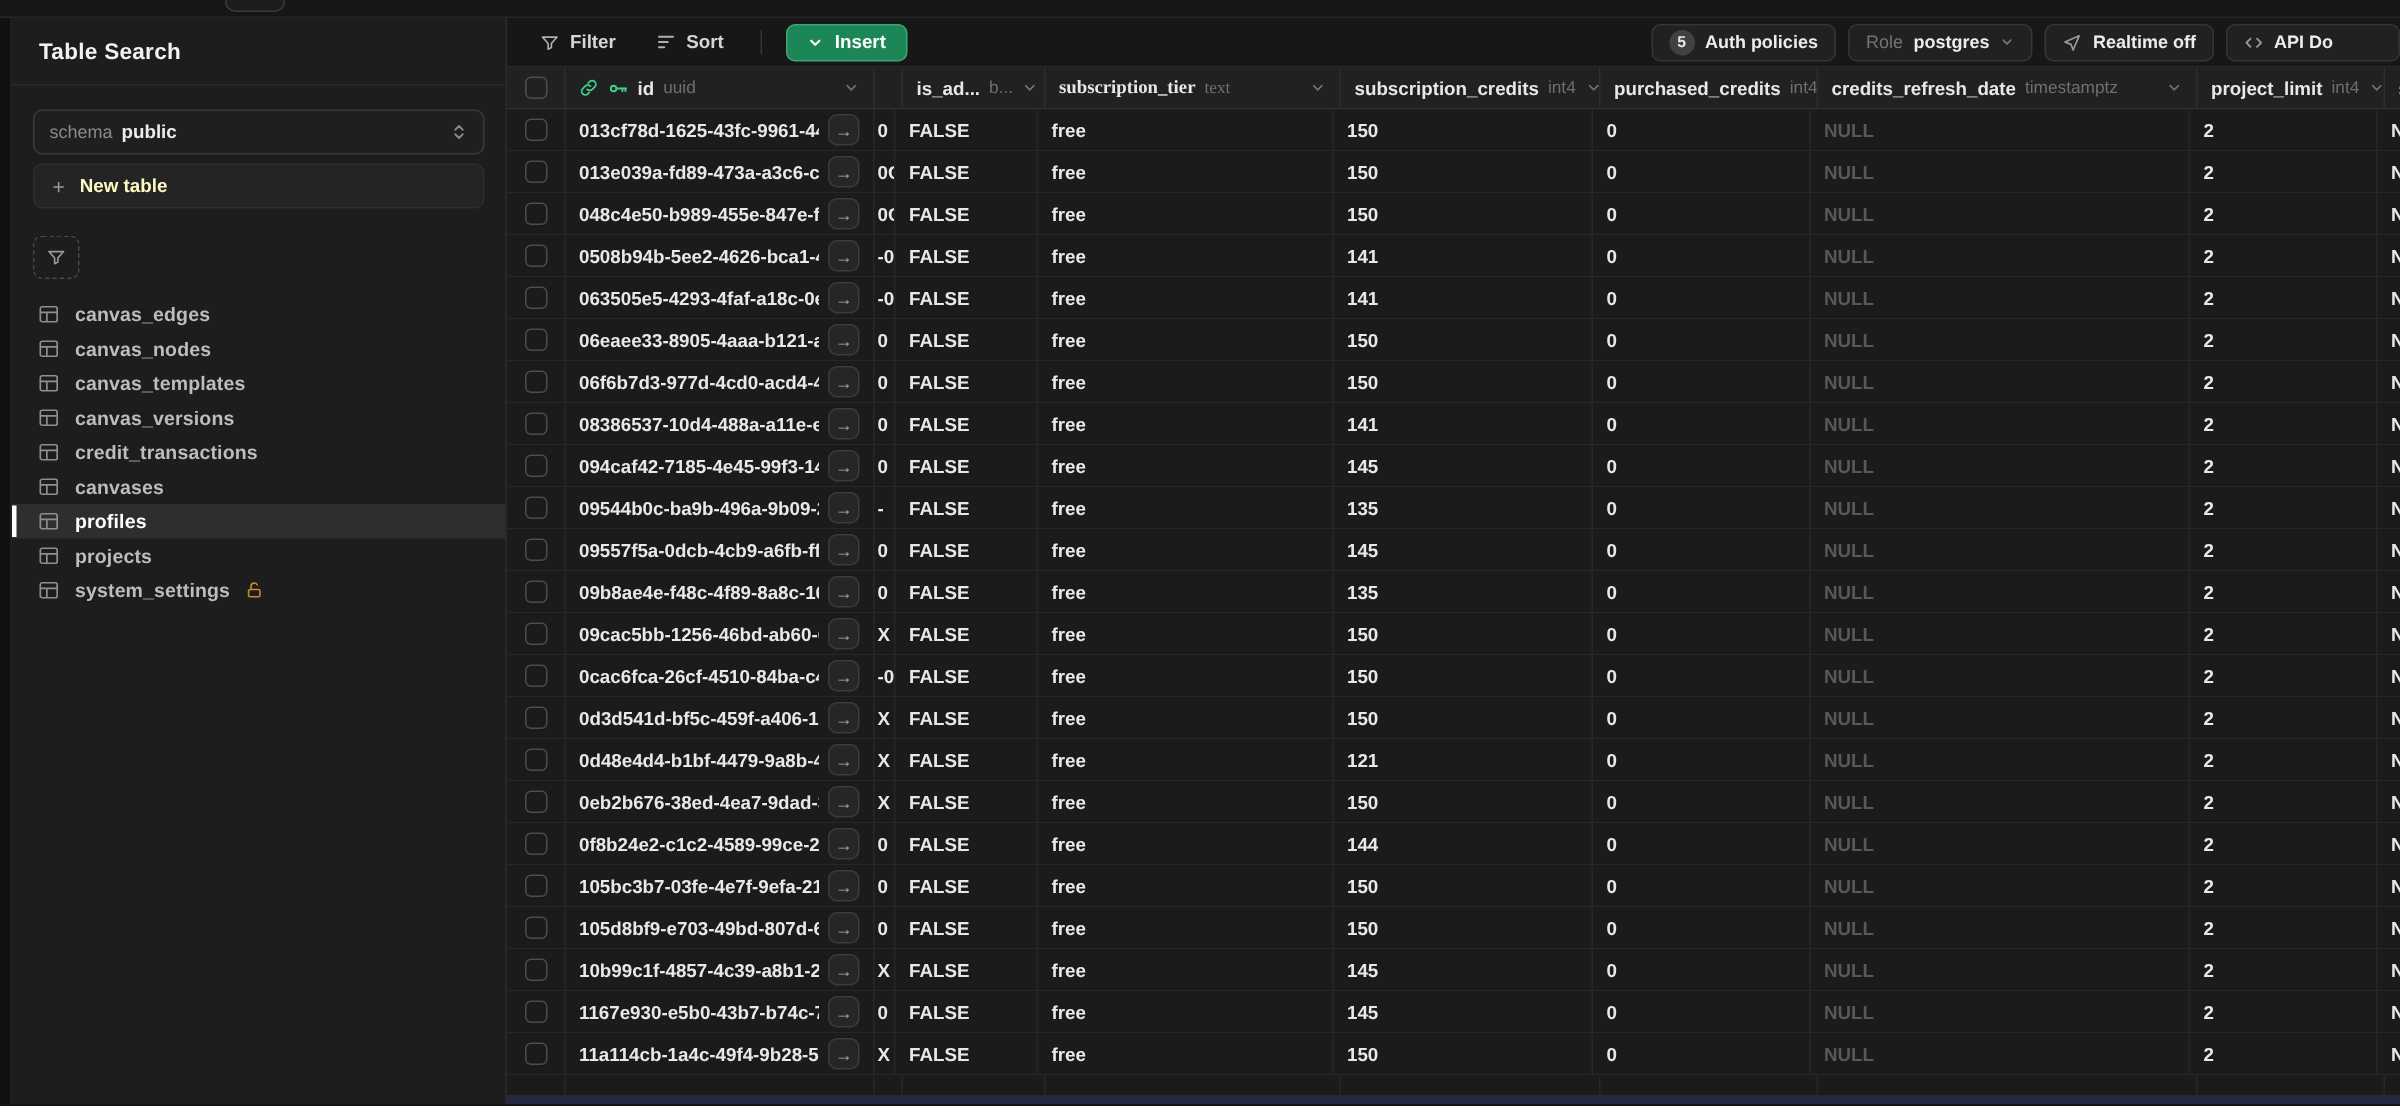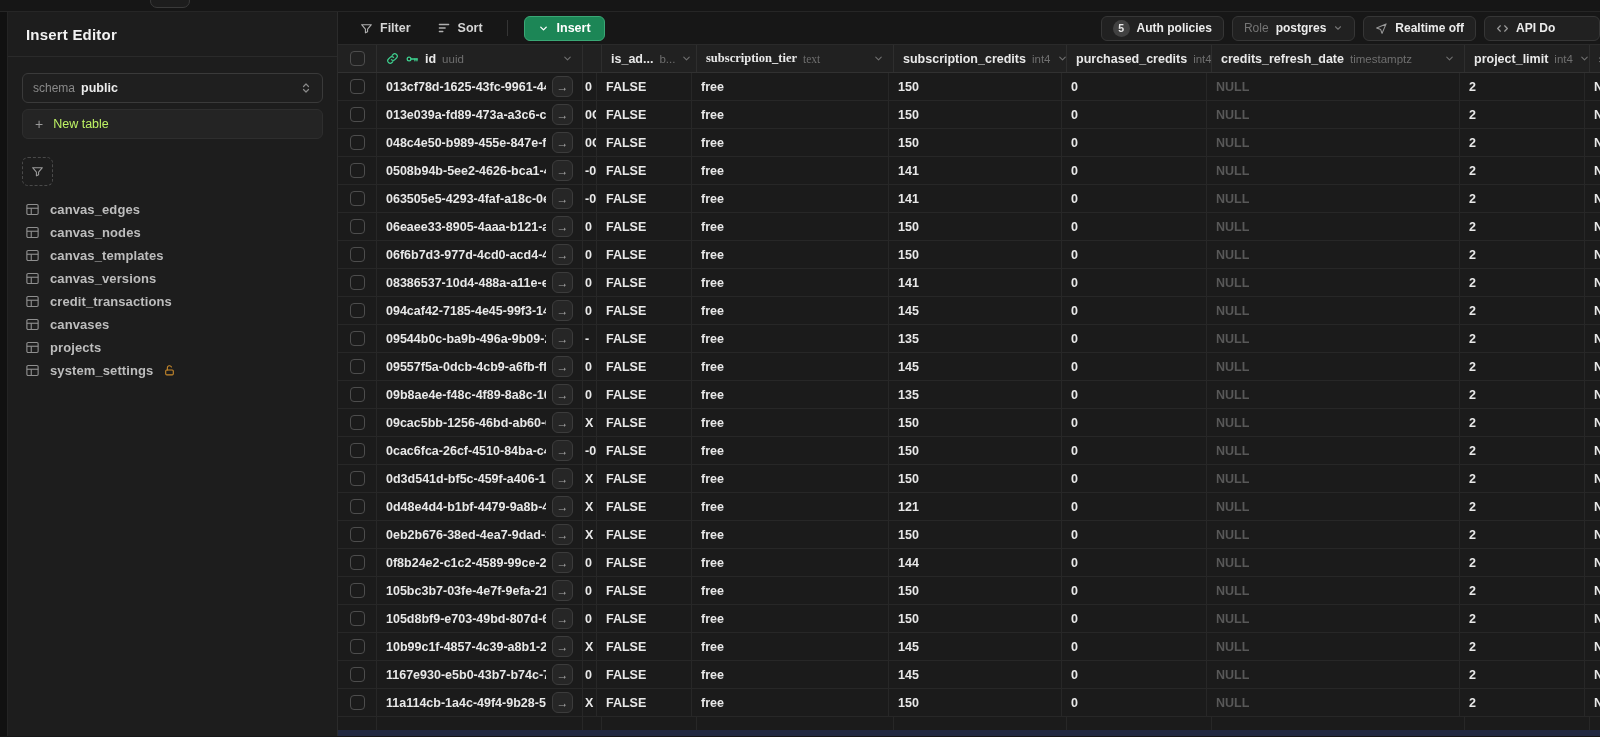--- a/index.html
+++ b/index.html
@@ -20,21 +20,21 @@
   .sidebar { width:330px; background:#1d1d1d; border-right:1px solid #2b2b2b; display:flex; flex-direction:column; }
   .sb-header { padding:14px 18px 13px; border-bottom:1px solid #2a2a2a; }
   .sb-title { font-size:15px; font-weight:700; color:#f2f2f2; letter-spacing:.2px; }
   .sb-controls { padding:16px 14px 0; }
   .schema-select { height:30px; background:#1f1f1f; border:1px solid #3a3a3a; border-radius:6px;
     display:flex; align-items:center; gap:6px; padding:0 10px; cursor:pointer; }
   .schema-label { color:#8a8a8a; font-size:12px; }
   .schema-value { color:#ececec; font-size:12.5px; font-weight:700; flex:1; }
   .new-table-btn { margin-top:6px; height:30px; background:#242424; border:1px solid #2e2e2e; border-radius:6px;
     display:flex; align-items:center; gap:10px; padding:0 12px; cursor:pointer; }
-  .new-table-label { color:#bef264; font-size:12.5px; font-weight:400; }
+  .new-table-label { color:#fef9c3; font-size:12.5px; font-weight:700; }
   .plus { color:#9a9a9a; font-size:14px; font-weight:400; }
   .search-row { margin-top:18px; display:flex; gap:8px; }
   .search-input { flex:1; height:29px; border:1px solid #3a3a3a; border-radius:6px;
     display:flex; align-items:center; gap:7px; padding:0 9px; background:transparent; }
   .search-placeholder { color:#6d6d6d; font-size:12.5px; flex:1; }
   .filter-toggle-btn { width:31px; height:29px; border:1px dashed #4a4a4a; border-radius:6px;
     display:flex; align-items:center; justify-content:center; cursor:pointer; }
   .table-list { margin-top:12px; }
   .table-item { position:relative; height:23px; display:flex; align-items:center; gap:10px;
     padding-left:17px; cursor:pointer; color:#bdbdbd; }
@@ -93,21 +93,21 @@
 
   <div class="top-strip">
     <div class="top-fragment"></div>
   </div>
 
   <div class="app">
     <div class="rail"></div>
 
     <div class="sidebar">
       <div class="sb-header">
-        <div class="sb-title">Insert Editor</div>
+        <div class="sb-title">Table Search</div>
       </div>
       <div class="sb-controls">
         <div class="schema-select">
           <span class="schema-label">schema</span>
           <span class="schema-value">public</span>
           <span>
             <svg width="12" height="12" viewBox="0 0 24 24" fill="none" stroke="#8a8a8a" stroke-width="2.4" stroke-linecap="round" stroke-linejoin="round">
                 <path d="M7 9l5-5 5 5"></path>
                 <path d="M7 15l5 5 5-5"></path>
               </svg>
@@ -180,20 +180,30 @@
           </div>
           <div class="table-item">
             <span>
               <svg width="15" height="15" viewBox="0 0 24 24" fill="none" stroke="#8f8f8f" stroke-width="1.8">
                 <rect x="3" y="4" width="18" height="16" rx="2"></rect>
                 <path d="M3 10h18"></path>
                 <path d="M10 10v10"></path>
               </svg>
             </span>
             <span class="tname">canvases</span>
+          </div>
+          <div class="table-item selected">
+            <span>
+              <svg width="15" height="15" viewBox="0 0 24 24" fill="none" stroke="#8f8f8f" stroke-width="1.8">
+                <rect x="3" y="4" width="18" height="16" rx="2"></rect>
+                <path d="M3 10h18"></path>
+                <path d="M10 10v10"></path>
+              </svg>
+            </span>
+            <span class="tname">profiles</span>
           </div>
           <div class="table-item">
             <span>
               <svg width="15" height="15" viewBox="0 0 24 24" fill="none" stroke="#8f8f8f" stroke-width="1.8">
                 <rect x="3" y="4" width="18" height="16" rx="2"></rect>
                 <path d="M3 10h18"></path>
                 <path d="M10 10v10"></path>
               </svg>
             </span>
             <span class="tname">projects</span>

